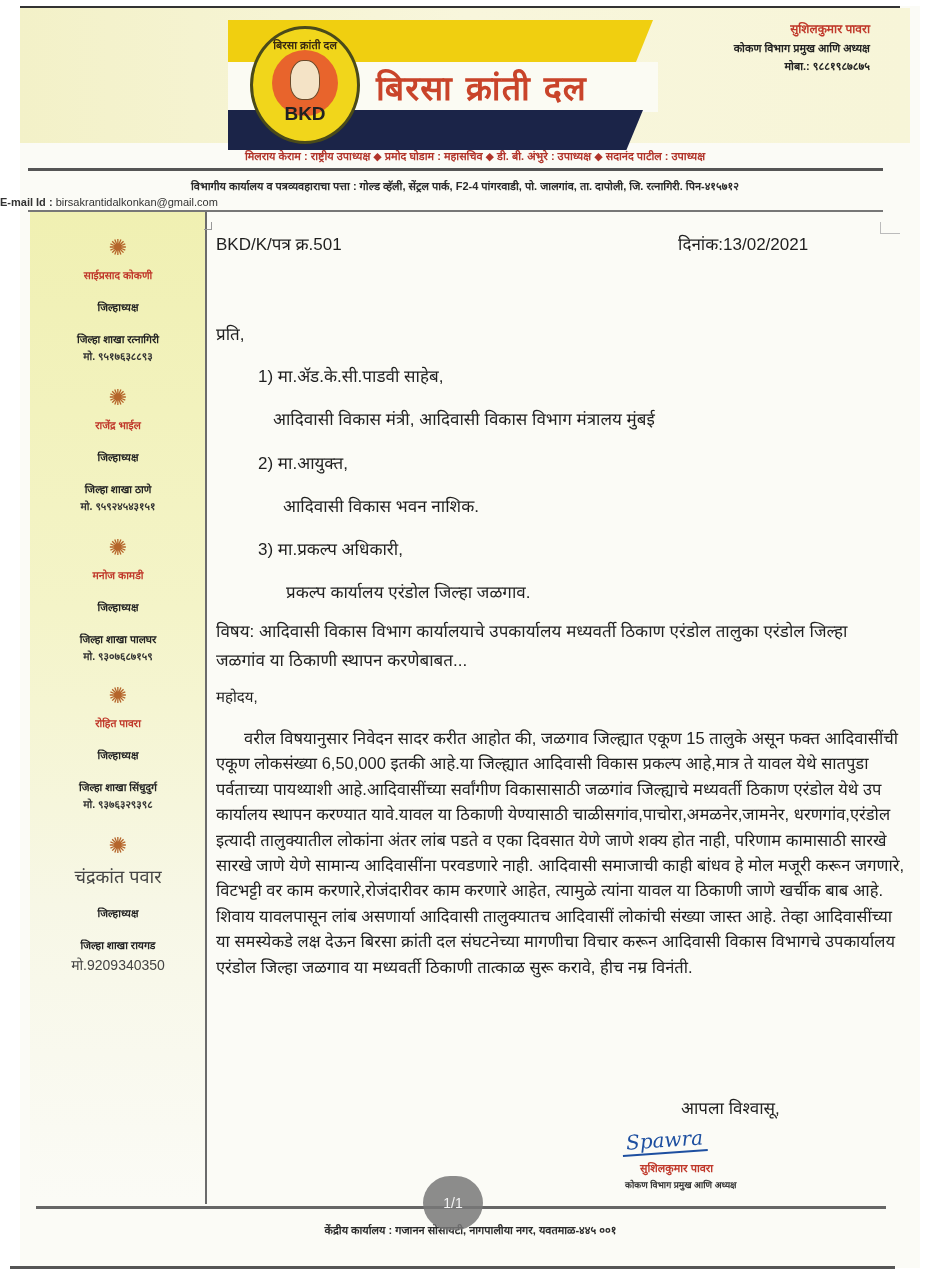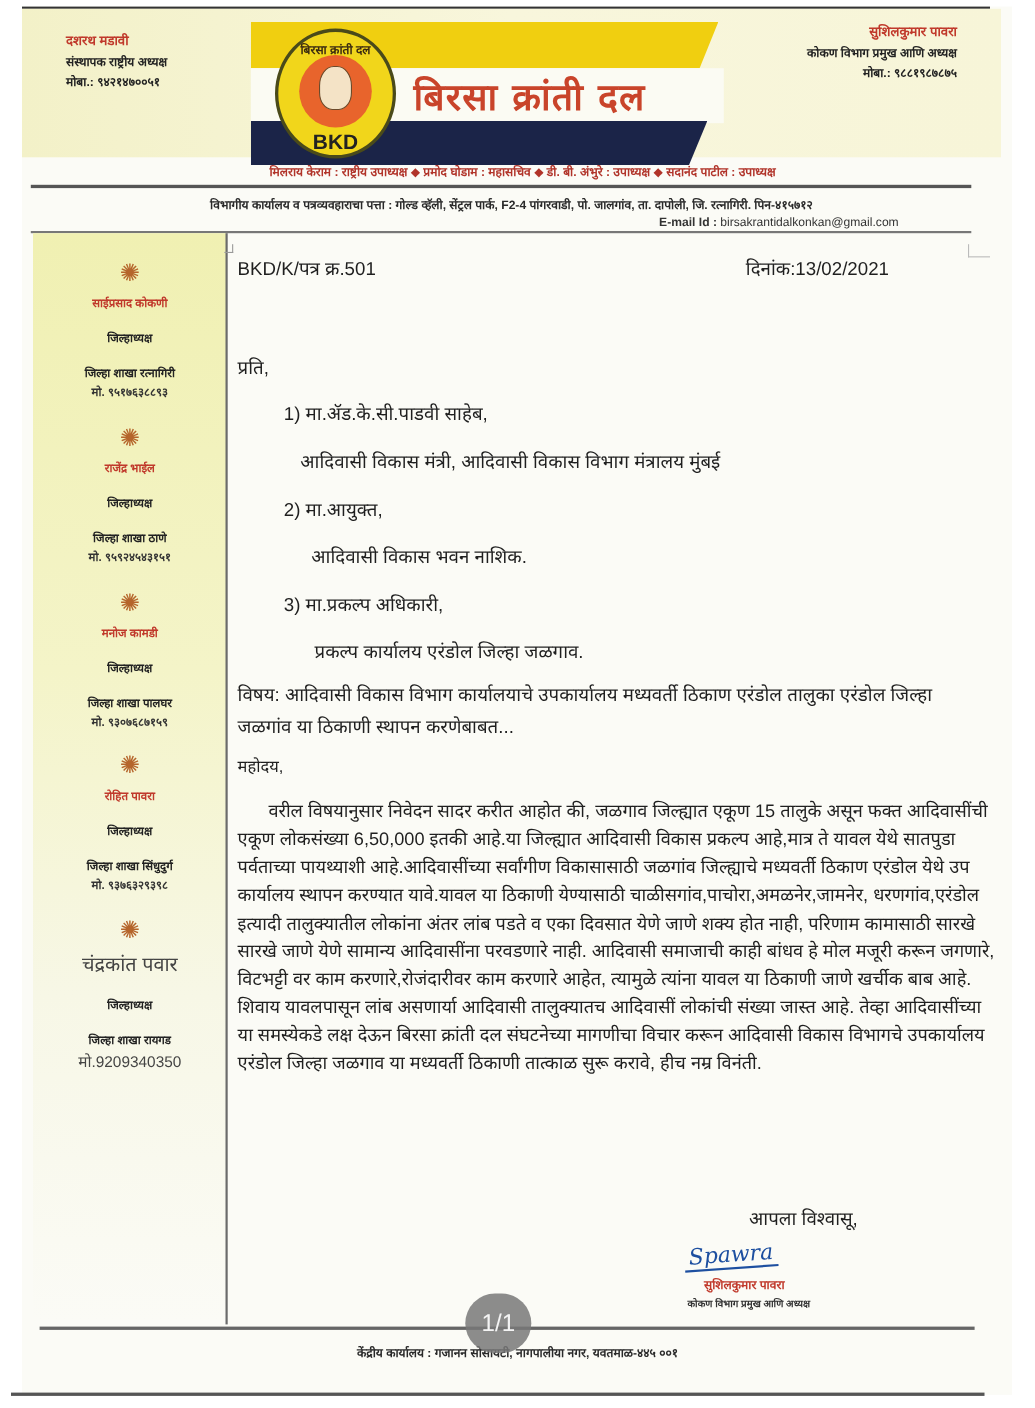--- a/index.html
+++ b/index.html
@@ -18,26 +18,26 @@
 
   .banner { position: absolute; left: 208px; top: 12px; width: 430px; height: 125px; }
   .banner .yellow { position: absolute; left: 0; top: 0; width: 425px; height: 42px; background: #f0cf10; clip-path: polygon(0 0, 100% 0, 96% 100%, 0 100%); }
   .banner .white { position: absolute; left: 0; top: 42px; width: 430px; height: 50px; background: #fbfbf3; }
   .banner .navy { position: absolute; left: 0; top: 90px; width: 415px; height: 40px; background: #1b2448; clip-path: polygon(0 0, 100% 0, 96% 100%, 0 100%); }
   .banner .title { position: absolute; left: 148px; top: 44px; font-size: 34px; font-weight: bold; color: #c9442a; letter-spacing: 1px; font-family: "DejaVu Sans", sans-serif; }
   .logo { position: absolute; left: 22px; top: 6px; width: 110px; height: 118px; border-radius: 50%; background: #f1d61b; border: 3px solid #4a4a1a; display: flex; align-items: center; justify-content: center; }
   .logo .inner { width: 66px; height: 66px; border-radius: 50%; background: #e8642c; position: relative; margin-top: -4px; }
   .logo .inner .head { position: absolute; left: 18px; top: 10px; width: 30px; height: 40px; border-radius: 45% 45% 40% 40%; background: #f4e3c6; border: 1px solid #6b4a2a; }
   .logo .arc { position: absolute; top: 8px; left: 0; width: 100%; text-align: center; font-size: 11px; font-weight: bold; color: #3a2a10; }
-  .logo .bkd { position: absolute; bottom: 0; left: 0; width: 100%; text-align: center; font-size: 19px; font-weight: bold; color: #222; }
+  .logo .bkd { position: absolute; bottom: 16px; left: 0; width: 100%; text-align: center; font-size: 19px; font-weight: bold; color: #222; }
 
   .officers { position: absolute; left: 60px; top: 148px; width: 830px; text-align: center; font-size: 11px; font-weight: bold; color: #b1342a; white-space: nowrap; }
   .rule1 { position: absolute; left: 28px; top: 168px; width: 855px; height: 3px; background: #555; }
   .office { position: absolute; left: 50px; top: 178px; width: 830px; text-align: center; font-size: 11px; font-weight: bold; color: #2a2a2a; white-space: nowrap; }
-  .email { position: absolute; left: 0; top: 196px; width: 817px; text-align: right; font-size: 11px; color: #333; }
+  .email { position: absolute; left: 0; top: 196px; width: 817px; text-align: left; font-size: 11px; color: #333; }
   .email b { font-weight: bold; }
   .rule2 { position: absolute; left: 28px; top: 210px; width: 855px; height: 2px; background: #777; }
 
   
   .sidebar { position: absolute; left: 30px; top: 212px; width: 176px; height: 990px; background: linear-gradient(180deg, #f0f0b2 0%, #f4f4c8 40%, #f7f7e6 70%, #fbfbf6 100%); }
   .vline { position: absolute; left: 205px; top: 212px; width: 2px; height: 992px; background: #6b6b6b; }
   .member { position: absolute; left: 0; width: 176px; text-align: center; }
   .member .star { display: block; font-size: 22px; color: #b5652b; line-height: 24px; }
   .member .nm { color: #c0392b; font-size: 10.5px; font-weight: bold; margin-top: 8px; }
   .member .nm.big { color: #444; font-size: 18px; font-weight: normal; margin-top: 6px; }
@@ -56,34 +56,29 @@
   .closing { position: absolute; left: 681px; top: 1096px; font-size: 17px; }
   .signature { position: absolute; left: 622px; top: 1128px; font-size: 20px; font-style: italic; color: #1d4fa0; font-family: "DejaVu Serif", serif; border-bottom: 2px solid #1d4fa0; padding: 0 4px; transform: rotate(-4deg); }
   .signame { position: absolute; left: 640px; top: 1160px; font-size: 11px; font-weight: bold; color: #c0392b; }
   .sigrole { position: absolute; left: 625px; top: 1178px; font-size: 9px; font-weight: bold; color: #333; }
 
   
   .rule3 { position: absolute; left: 36px; top: 1206px; width: 850px; height: 3px; background: #666; }
   .footer-addr { position: absolute; left: 0; top: 1222px; width: 941px; text-align: center; font-size: 11px; font-weight: bold; color: #2a2a2a; }
   .bottomline { position: absolute; left: 10px; top: 1266px; width: 885px; height: 3px; background: #555; }
 
-  .page-badge { position: absolute; left: 423px; top: 1176px; width: 60px; height: 54px; border-radius: 30px; background: rgba(120,120,120,0.85); color: #f4f4f4; font-size: 22px; display: flex; align-items: center; justify-content: center; }
+  .page-badge { position: absolute; left: 423px; top: 1176px; width: 60px; height: 54px; border-radius: 30px; background: rgba(120,120,120,0.85); color: #f4f4f4; font-size: 14px; display: flex; align-items: center; justify-content: center; }
 </style>
 </head>
 <body>
 
 <div class="page"></div>
 <div class="topline"></div>
 
 <div class="header">
-  <div class="hdr-left">
-    <div class="nm">दशरथ मडावी</div>
-    <div class="ln">संस्थापक राष्ट्रीय अध्यक्ष</div>
-    <div class="ln">मोबा.: ९४२१४७००५१</div>
-  </div>
 
   <div class="banner">
     <div class="yellow"></div>
     <div class="white"></div>
     <div class="navy"></div>
     <div class="title">बिरसा क्रांती दल</div>
     <div class="logo">
       <div class="arc">बिरसा क्रांती दल</div>
       <div class="inner">
           <div class="head"></div>

